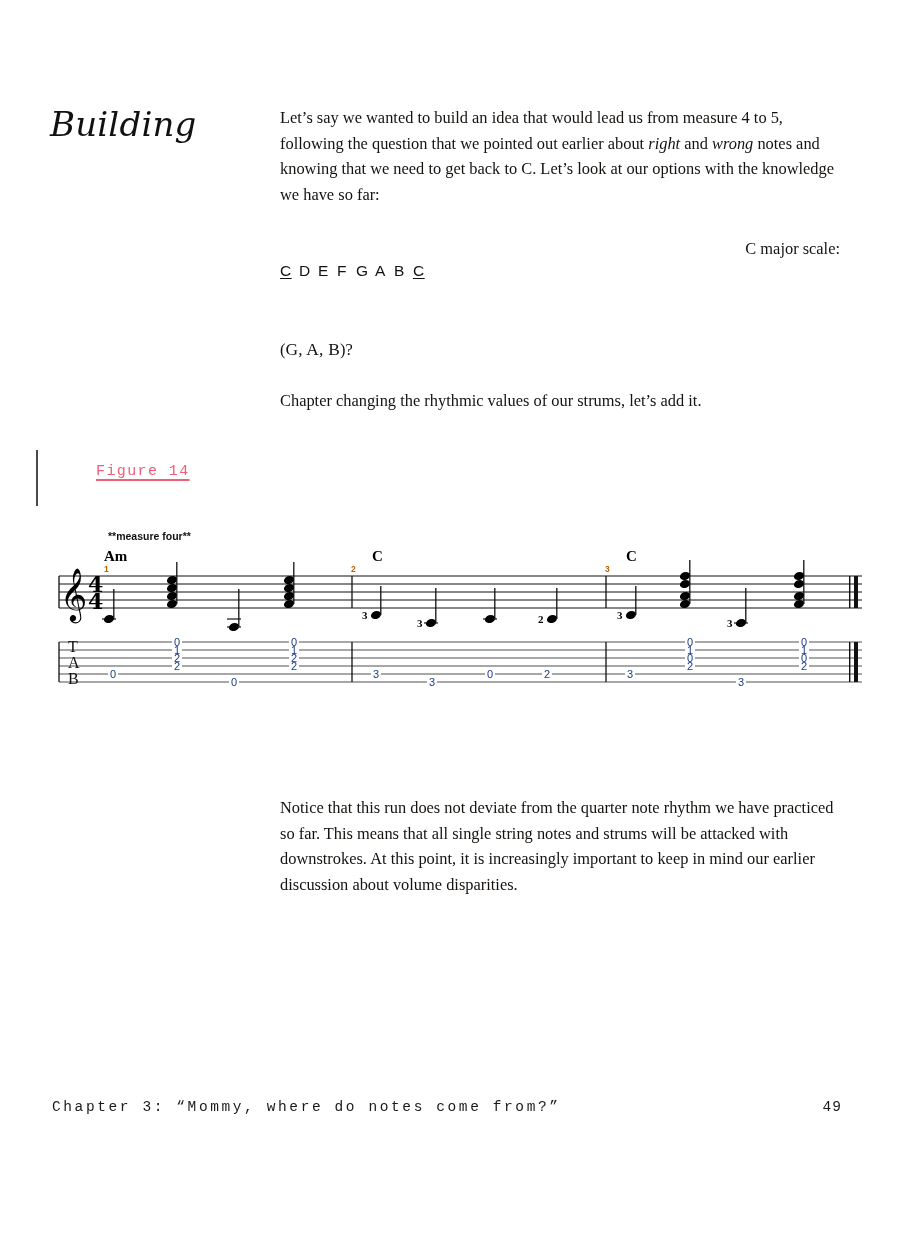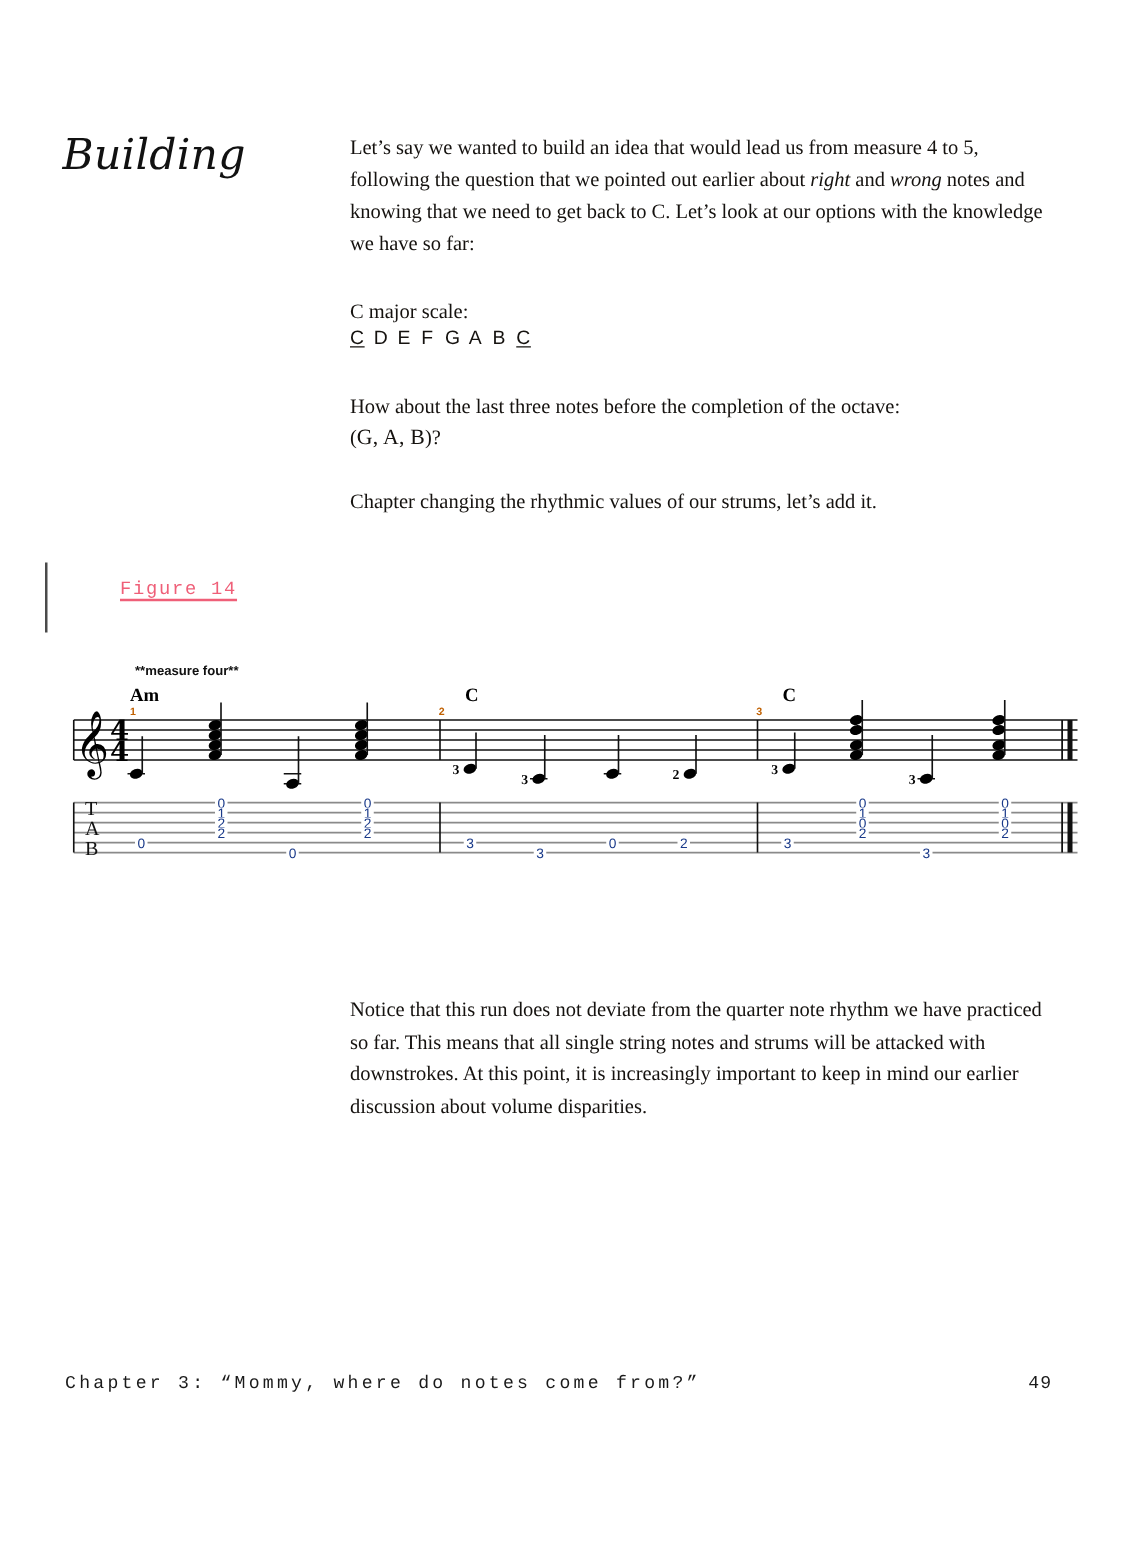--- a/index.html
+++ b/index.html
@@ -31,21 +31,21 @@
     font-family:"Liberation Serif", serif;
     font-size:16.4px;
     line-height:25.6px;
     color:#15120f;
     text-align:left;
   }
   .para i{font-style:italic;}
   .sc{font-variant:small-caps;font-size:17.4px;letter-spacing:.2px;}
 
   #p-intro{top:105px;}
-  #scale-label{top:236px;}
+  #scale-label{top:236px;text-align:right;}
   #scale-row{top:262px;}
   #p-howabout{top:312px;}
   #p-octave{top:337px;}
   #p-without{top:388px;}
   #p-notice{top:795px;}
 
   .scale-notes{
     font-family:"Liberation Sans", sans-serif;
     font-size:15.5px;
     letter-spacing:.5px;
@@ -98,21 +98,20 @@
   <div class="col para" id="p-intro">
     <span>Let’s say we wanted to build an idea that would lead us from measure 4 to 5, following the question that we pointed out earlier about </span><i>right</i><span> and </span><i>wrong</i><span> notes and knowing that we need to get back to C. Let’s look at our options with the knowledge we have so far:</span>
   </div>
 
   <div class="col para" id="scale-label">C major scale:</div>
 
   <div class="col scale-notes" id="scale-row">
     <span class="u">C</span><span>D</span><span>E</span><span>F</span><span>G</span><span>A</span><span>B</span><span class="u">C</span>
   </div>
 
-  <div class="col para" id="p-howabout">How about the last three notes before the completion of the octave:</div>
   <div class="col para" id="p-octave">
     <span>(</span><span class="sc">G, A, B</span><span>)?</span>
   </div>
 
   <div class="col para" id="p-without">Chapter changing the rhythmic values of our strums, let’s add it.</div>
 
   <div class="fig-bar"></div>
   <div class="fig-label">Figure 14</div>
 
   <div class="notation">

